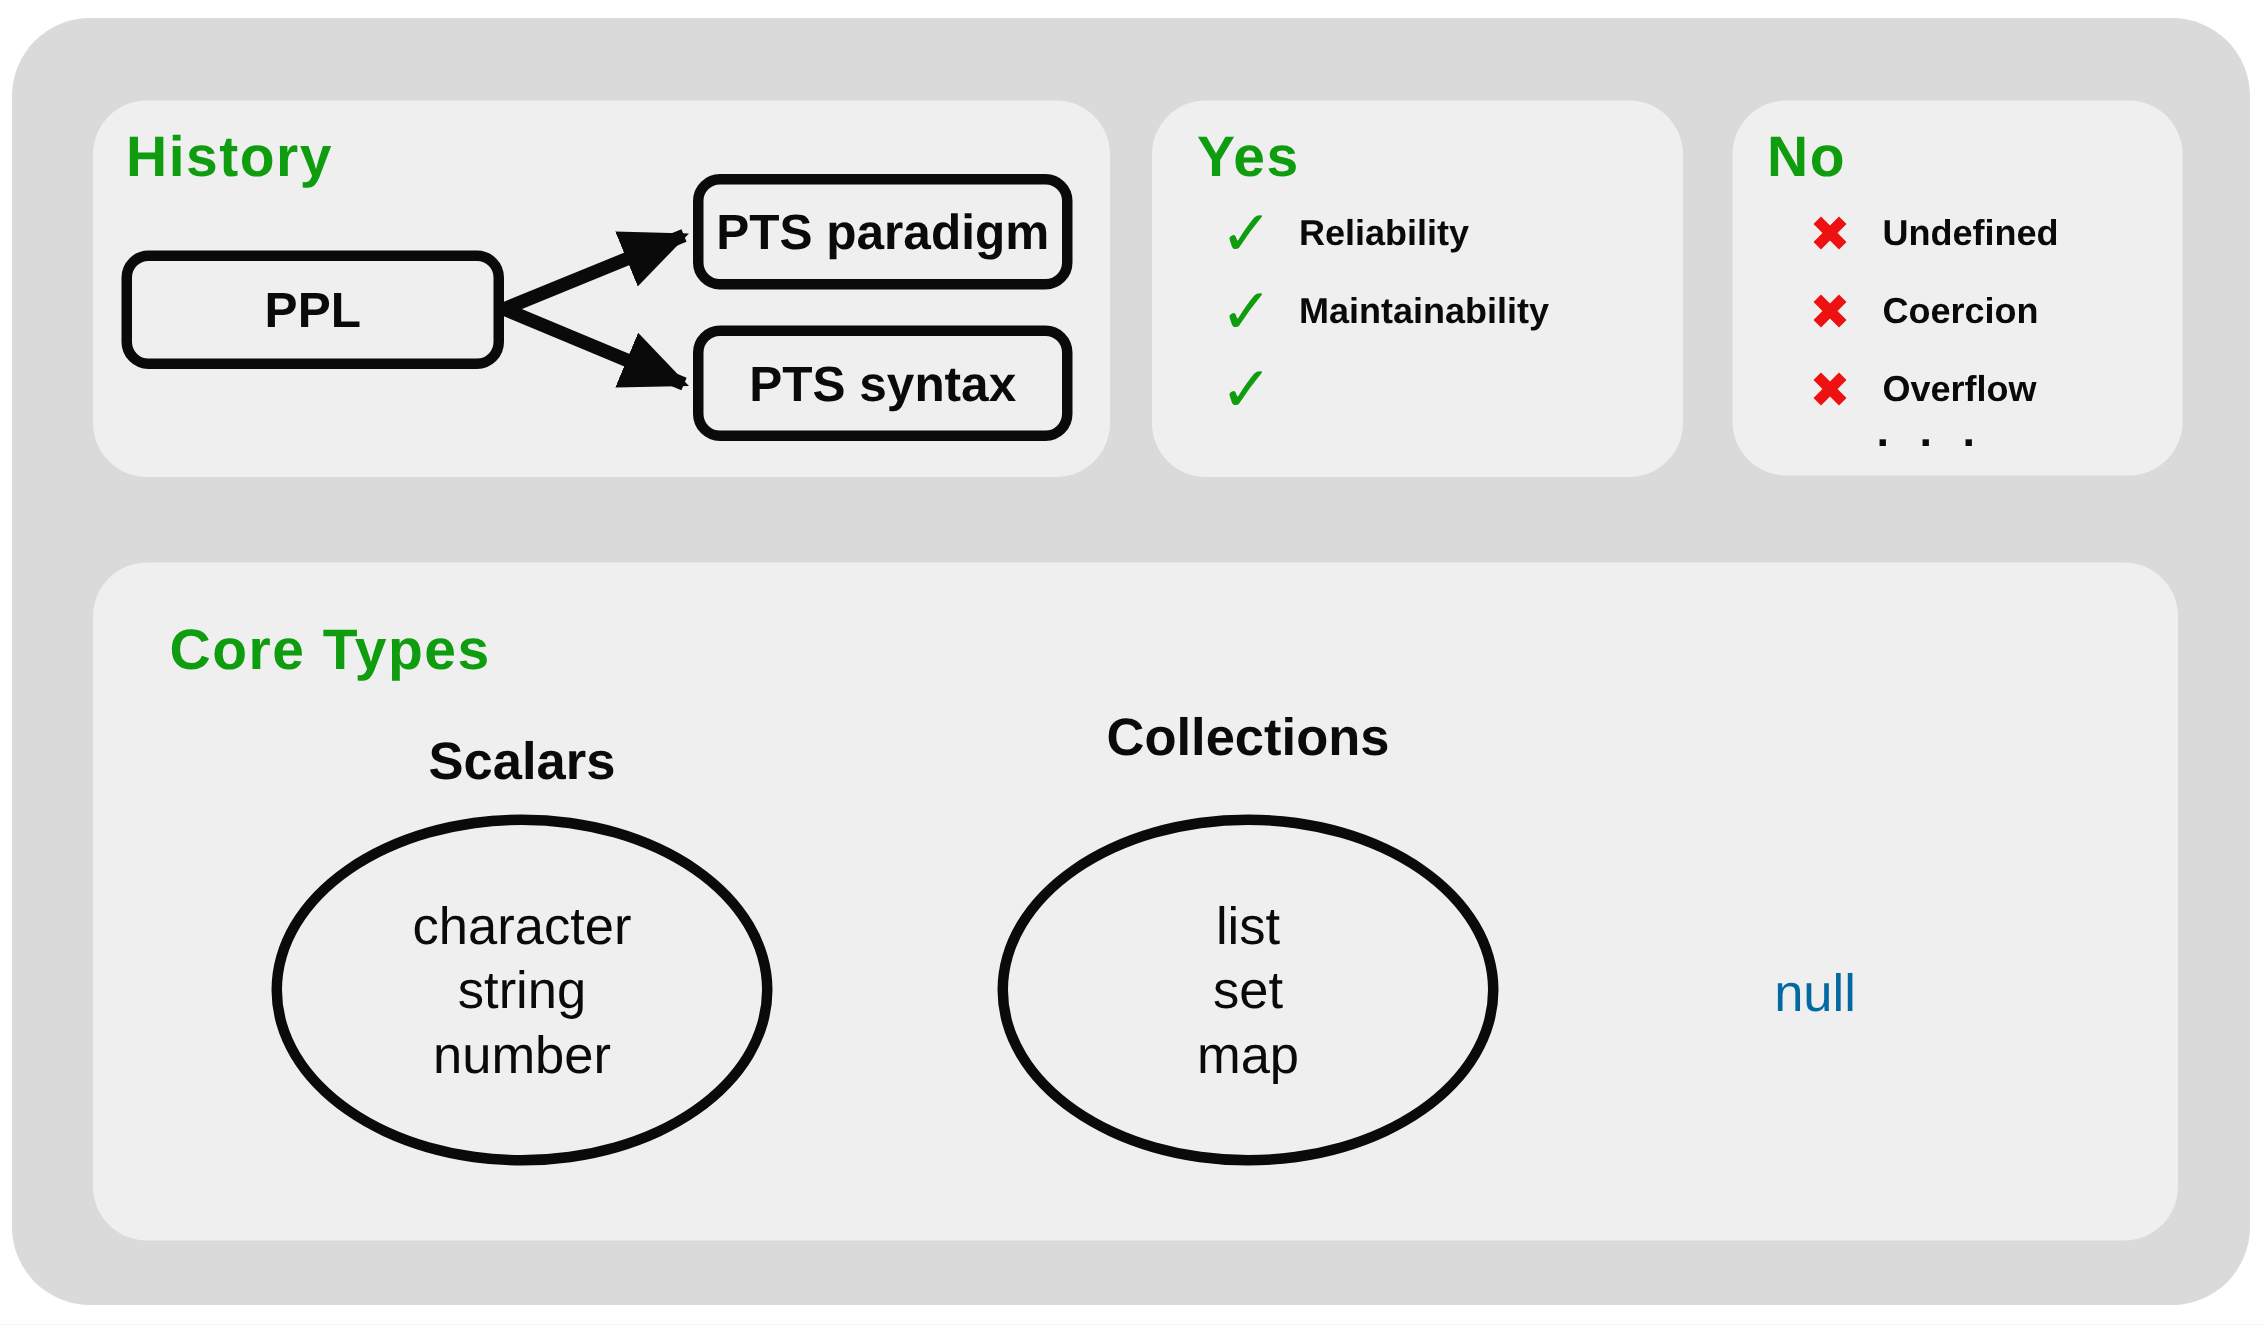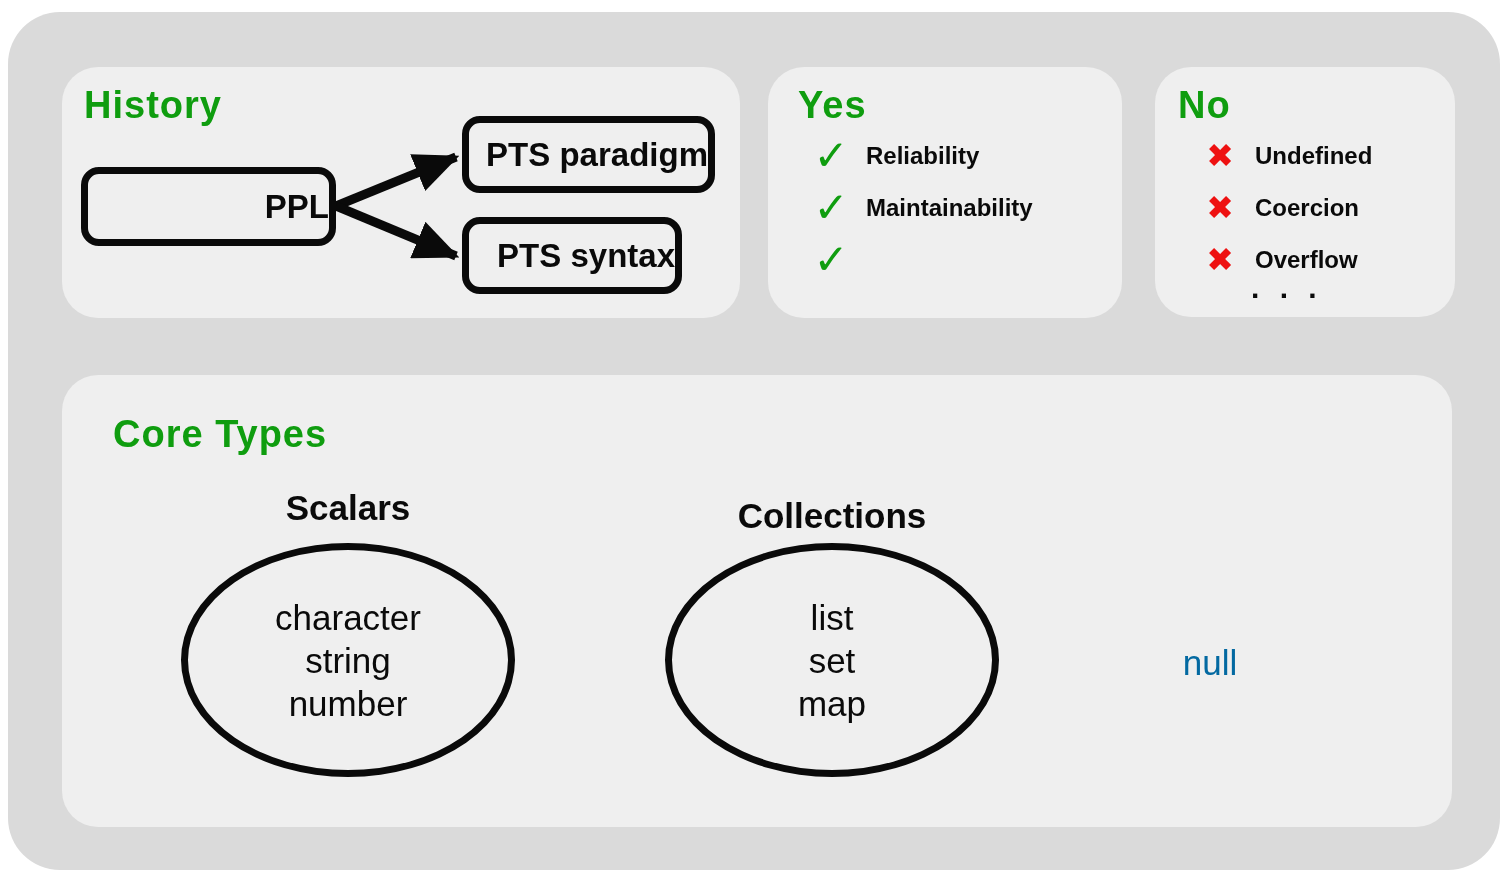--- a/index.html
+++ b/index.html
@@ -29,27 +29,27 @@
   .panel-history .panel-title { left: 22px; top: 15px; }
   .panel-yes .panel-title     { left: 30px; top: 15px; }
   .panel-no .panel-title      { left: 23px; top: 15px; }
   .panel-core .panel-title    { left: 51px; top: 36px; }
 
   
   .node {
     position: absolute;
     border: 7px solid #0a0a0a; border-radius: 18px;
     background: #efefef;
-    display: flex; align-items: center; justify-content: flex-end;
+    display: flex; align-items: center; justify-content: center;
     font-size: 33px; font-weight: bold; color: #0a0a0a;
     z-index: 2;
   }
   .node-ppl      { left: 19px;  top: 100px; width: 255px; height: 79px; }
   .node-paradigm { left: 400px; top: 49px;  width: 253px; height: 77px; }
-  .node-syntax   { left: 400px; top: 150px; width: 220px; height: 77px; }
+  .node-syntax   { left: 400px; top: 150px; width: 253px; height: 77px; }
   .arrows { position: absolute; left: 0; top: 0; width: 678px; height: 251px; z-index: 1; }
   .arrows line { stroke: #0a0a0a; stroke-width: 9; }
   .arrows .head { fill: #0a0a0a; }
 
   
   .check-row {
     position: absolute; display: flex; align-items: center; height: 46px;
   }
   .row-icon {
     width: 46px; text-align: center; font-weight: bold;
@@ -66,21 +66,21 @@
     font-size: 30px; font-weight: bold; color: #0a0a0a; letter-spacing: 6px;
   }
 
   
   .group-heading {
     position: absolute; margin: 0;
     font-size: 35px; font-weight: bold; color: #0a0a0a;
     text-align: center; line-height: 42px;
   }
   .heading-scalars     { left: 119px; top: 112px; width: 334px; }
-  .heading-collections { left: 603px; top: 120px; width: 334px; }
+  .heading-collections { left: 603px; top: 96px; width: 334px; }
   .type-ellipse {
     position: absolute;
     border: 7px solid #0a0a0a; border-radius: 50%;
     background: #efefef;
     display: flex; flex-direction: column; justify-content: center; align-items: center;
   }
   .ellipse-scalars     { left: 119px; top: 168px; width: 334px; height: 234px; }
   .ellipse-collections { left: 603px; top: 168px; width: 334px; height: 234px; }
   .member { font-size: 35px; line-height: 43px; color: #0a0a0a; }
   .null-label {

